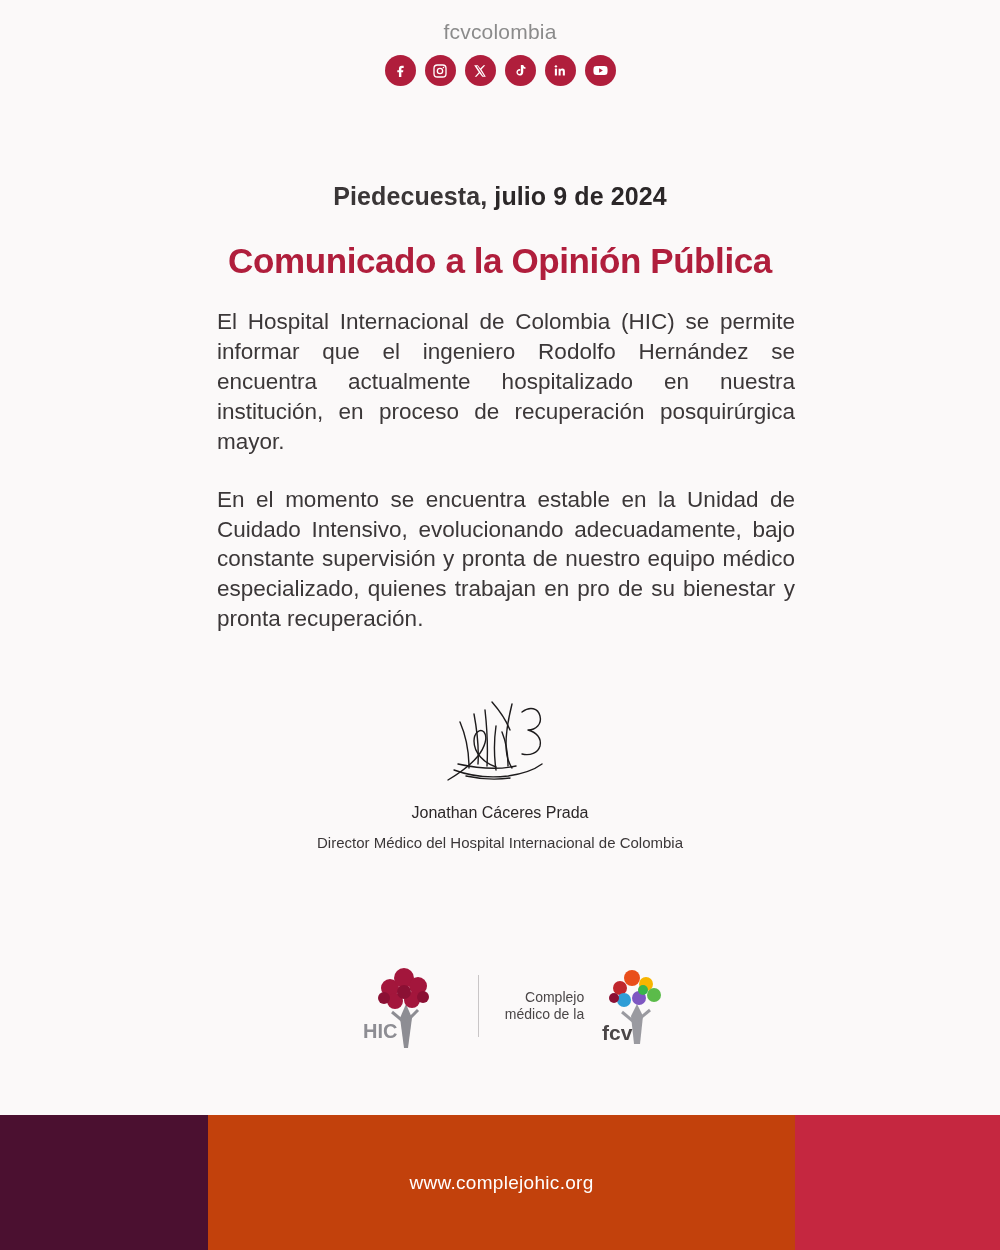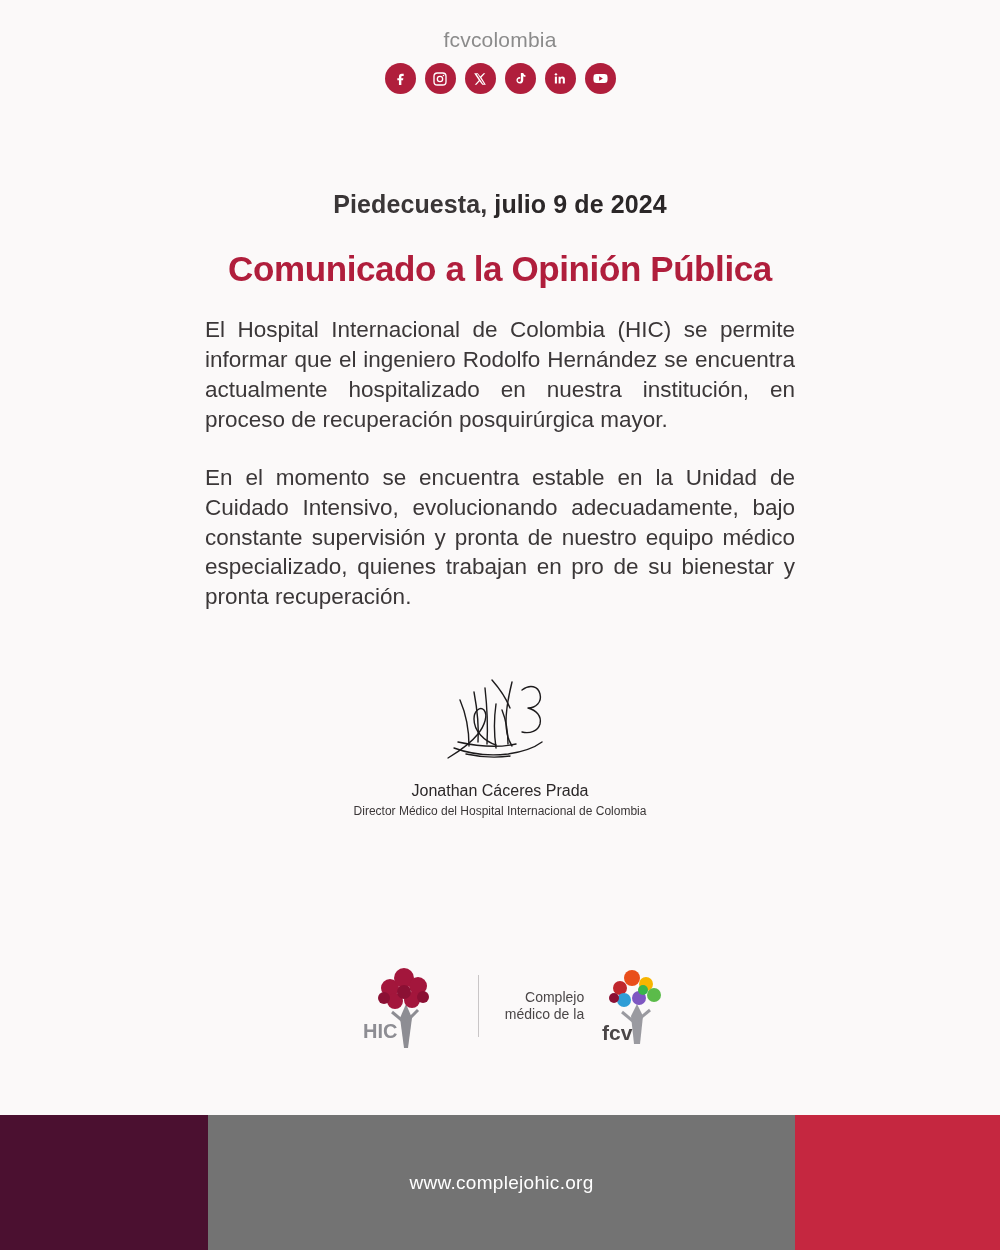--- a/index.html
+++ b/index.html
@@ -13,21 +13,21 @@
     font-family: "Liberation Sans", sans-serif;
     color: #2e2b2c;
     overflow: hidden;
     position: relative;
   }
 
   
   .social-block {
     width: 100%;
     text-align: center;
-    padding-top: 28px;
+    padding-top: 20px;
   }
   .handle {
     font-size: 21px;
     color: #8b8b8b;
     letter-spacing: .2px;
     margin-bottom: 11px;
   }
   .social-row {
     display: flex;
     justify-content: center;
@@ -71,40 +71,40 @@
     letter-spacing: -0.4px;
     margin-bottom: 26px;
   }
 
   .para {
     text-align: justify;
     text-justify: inter-word;
     font-size: 22.5px;
     line-height: 1.33;
     color: #3b3738;
-    margin: 0 0 28px 0;
+    margin: 0 0 28px 12px;
   }
   .para:last-of-type { margin-bottom: 0; }
 
   
   .signature-wrap {
     margin-top: 58px;
     text-align: center;
   }
   .sig-svg { display: block; margin: 0 auto; }
   .sig-name {
     font-size: 16px;
     font-weight: 400;
     color: #2b2728;
     margin-top: 2px;
   }
   .sig-role {
-    font-size: 12px;
+    font-size: 15px;
     color: #3b3738;
-    margin-top: 4px;
+    margin-top: 12px;
   }
 
   
   .logo-band {
     position: absolute;
     left: 0;
     right: 0;
     top: 960px;
     display: flex;
     justify-content: center;
@@ -146,21 +146,21 @@
   
   .footer {
     position: absolute;
     left: 0;
     bottom: 0;
     width: 1000px;
     height: 135px;
     display: flex;
   }
   .f-left  { width: 208px; background: #4b1030; }
-  .f-mid   { flex: 1; background: #737373; display: flex; align-items: center; justify-content: center; }
+  .f-mid   { flex: 1; background: #c2410c; display: flex; align-items: center; justify-content: center; }
   .f-right { width: 205px; background: #c52740; }
   .f-url {
     color: #ffffff;
     font-size: 19px;
     letter-spacing: .3px;
   }
 </style>
 </head>
 <body>
 

